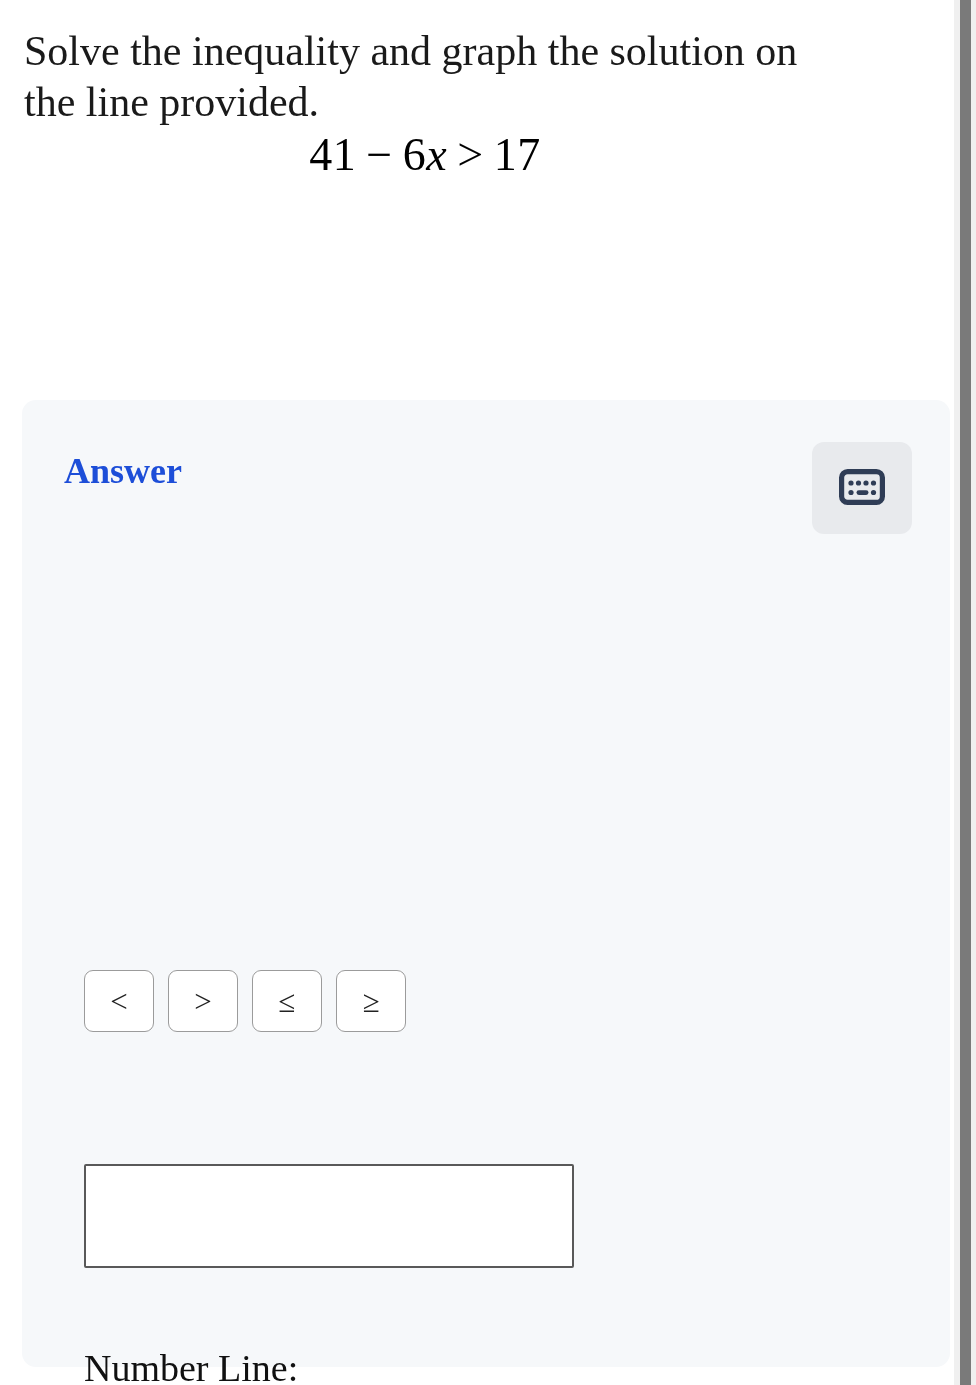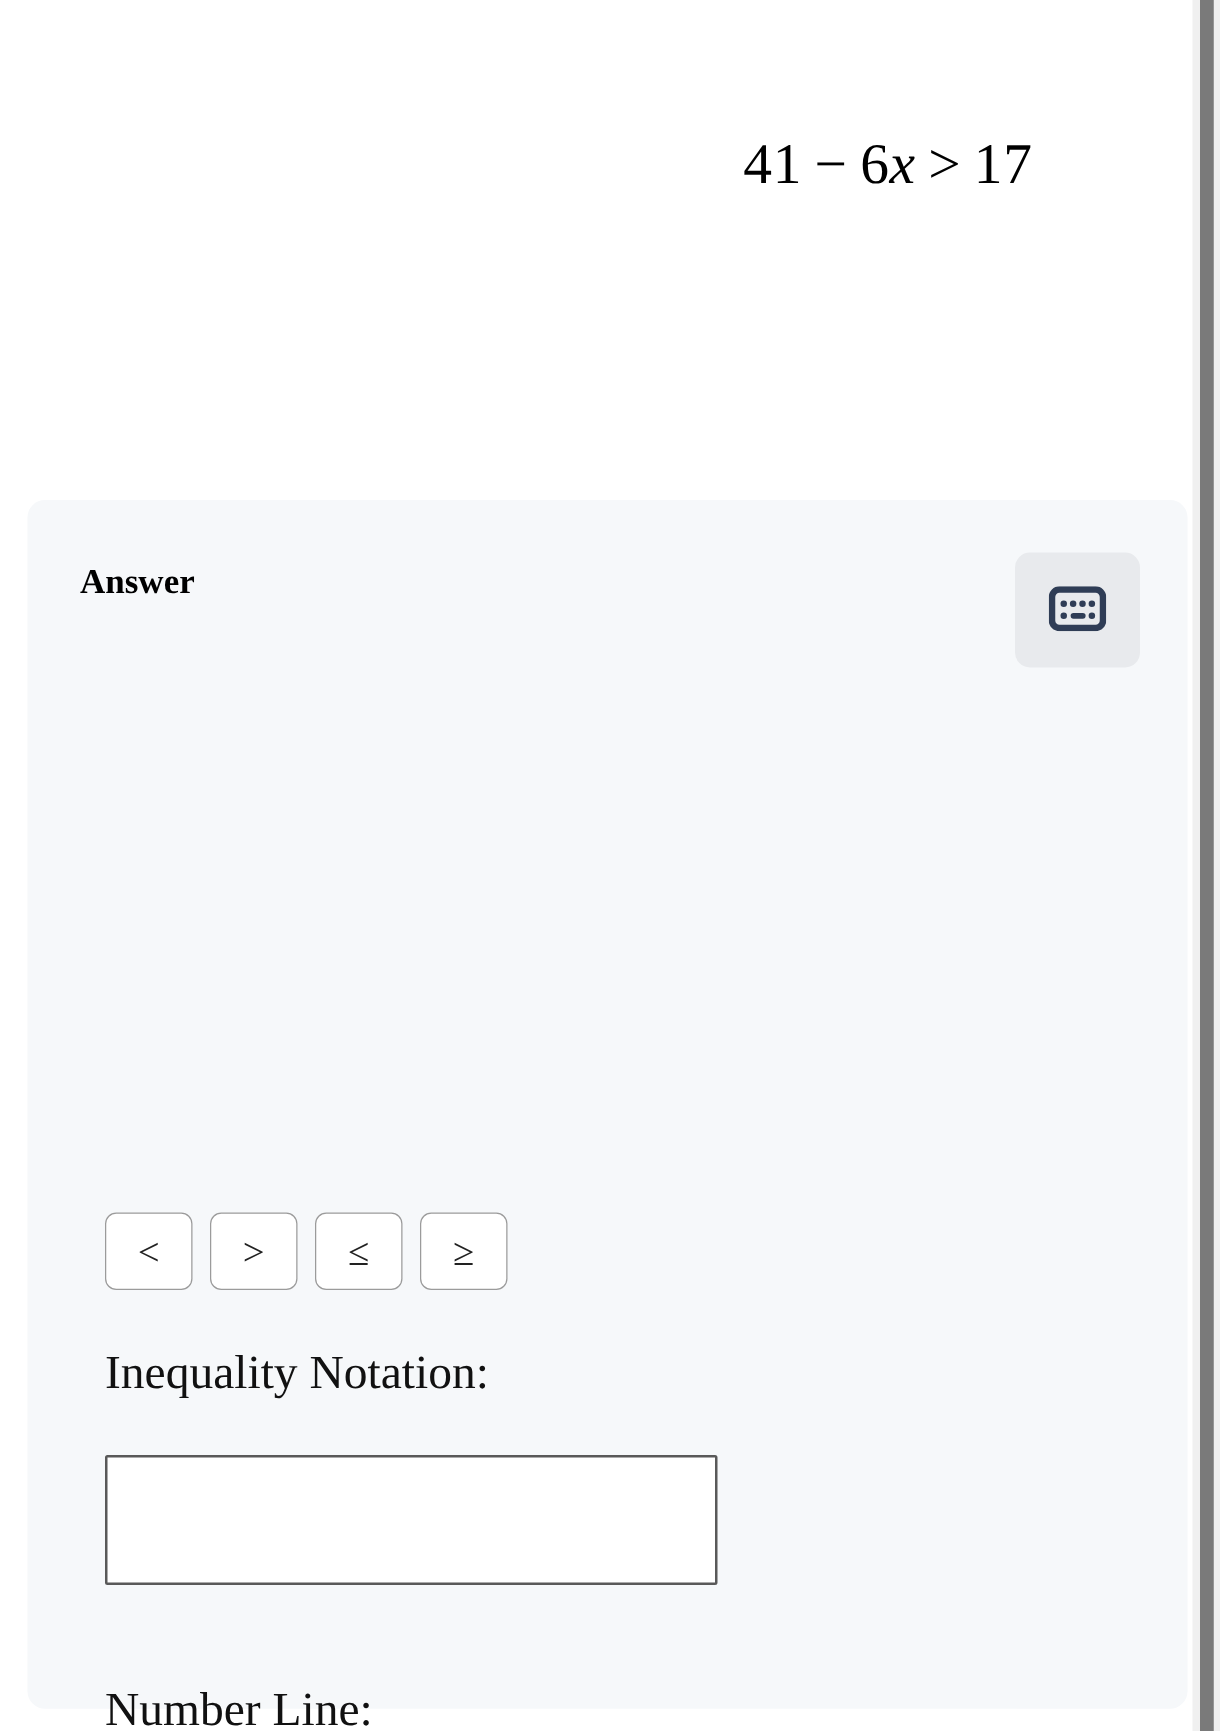--- a/index.html
+++ b/index.html
@@ -22,23 +22,22 @@
   }
   #question-text {
     font-size: 42px;
     line-height: 1.22;
     color: #1a1a1a;
     font-family: "Liberation Serif", "DejaVu Serif", serif;
     max-width: 830px;
   }
 
   #equation-row {
-    margin-top: 78px;
     padding-right: 120px;
-    text-align: right;
+    text-align: center;
     height: 96px;
   }
   .equation {
     font-size: 46px;
     color: #000;
     font-family: "Liberation Serif", "DejaVu Serif", serif;
     letter-spacing: 0.5px;
     white-space: nowrap;
   }
   .equation .var {
@@ -61,23 +60,23 @@
   }
 
   #answer-header {
     position: relative;
     height: 120px;
   }
   #answer-title {
     position: absolute;
     left: 42px;
     top: 50px;
-    font-size: 28px;
+    font-size: 36px;
     font-weight: bold;
-    color: #000000;
+    color: #1d4ed8;
     font-family: "Liberation Serif", "DejaVu Serif", serif;
   }
 
   
   #keyboard-button {
     position: absolute;
     right: 38px;
     top: 42px;
     width: 100px;
     height: 92px;
@@ -171,20 +170,21 @@
     height: 1385px;
     background: #7a7a7a;
     border-radius: 0;
     cursor: grab;
   }
 </style>
 </head>
 <body>
 
 <div id="question-area">
+  <div id="question-text">Solve the inequality and graph the solution on the line provided.</div>
 
   <div id="equation-row">
     <span class="equation">
       <span>41</span><span class="op">−</span><span>6</span><span class="var">x</span><span class="op">&gt;</span><span>17</span>
     </span>
   </div>
 </div>
 
 <div id="answer-card">
 
@@ -207,21 +207,20 @@
     </button>
   </div>
 
   <div id="operator-row">
     <button class="op-btn">&lt;</button>
     <button class="op-btn">&gt;</button>
     <button class="op-btn">≤</button>
     <button class="op-btn">≥</button>
   </div>
 
-  <div id="ineq-label">Inequality Notation:</div>
   <input id="ineq-input" type="text" value="" style="">
 
   <div id="numline-label">Number Line:</div>
 
 </div>
 
 <div id="scrollbar-track">
   <div id="scrollbar-thumb"></div>
 </div>
 

